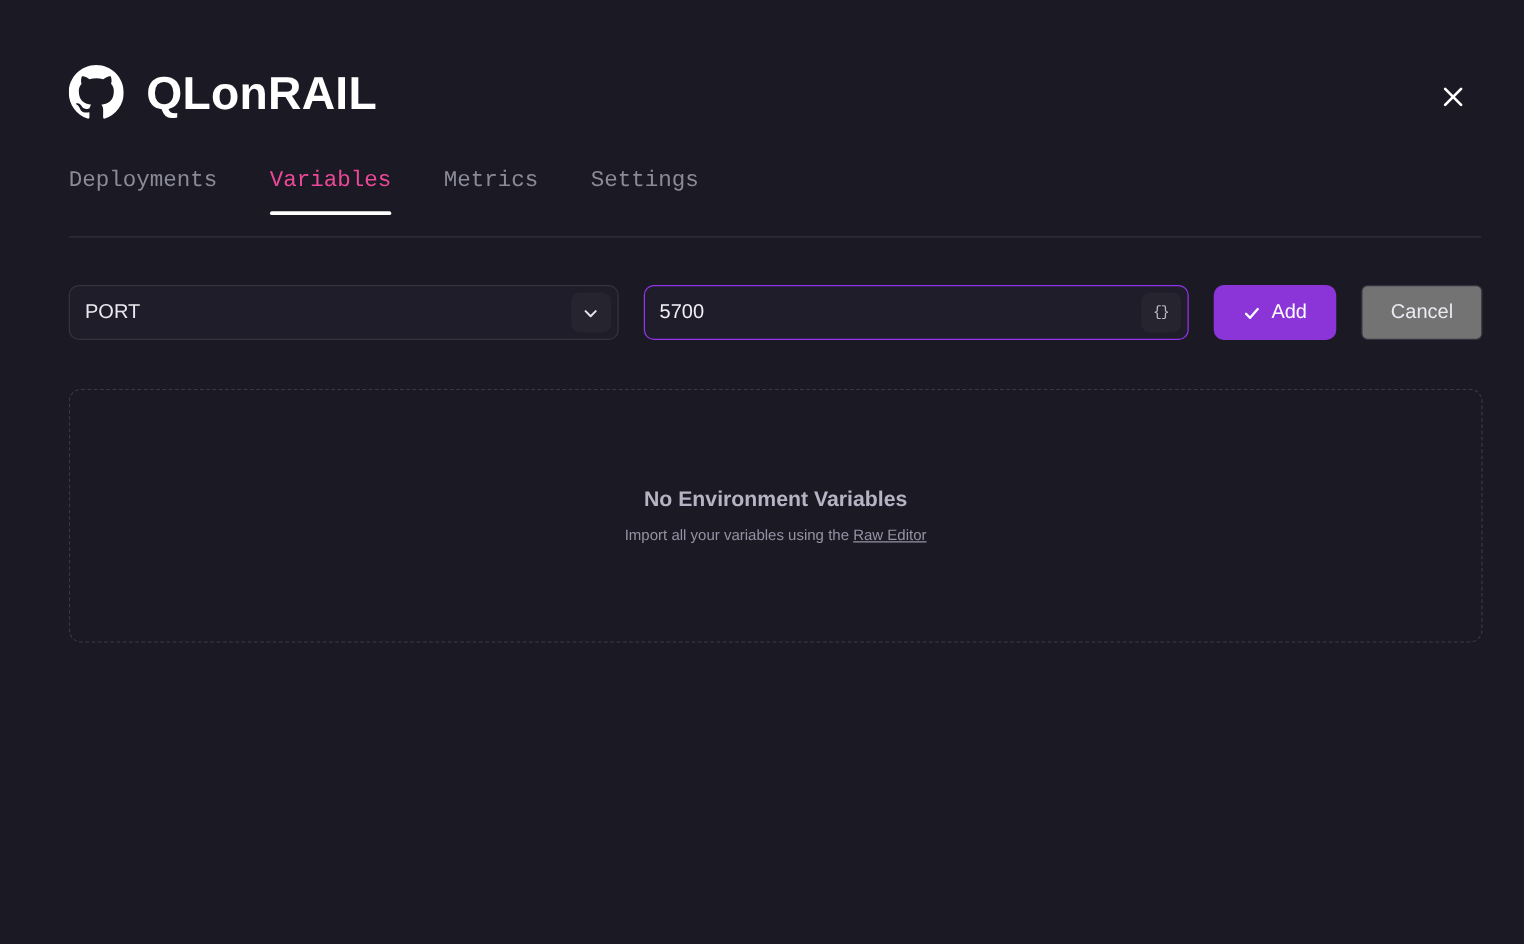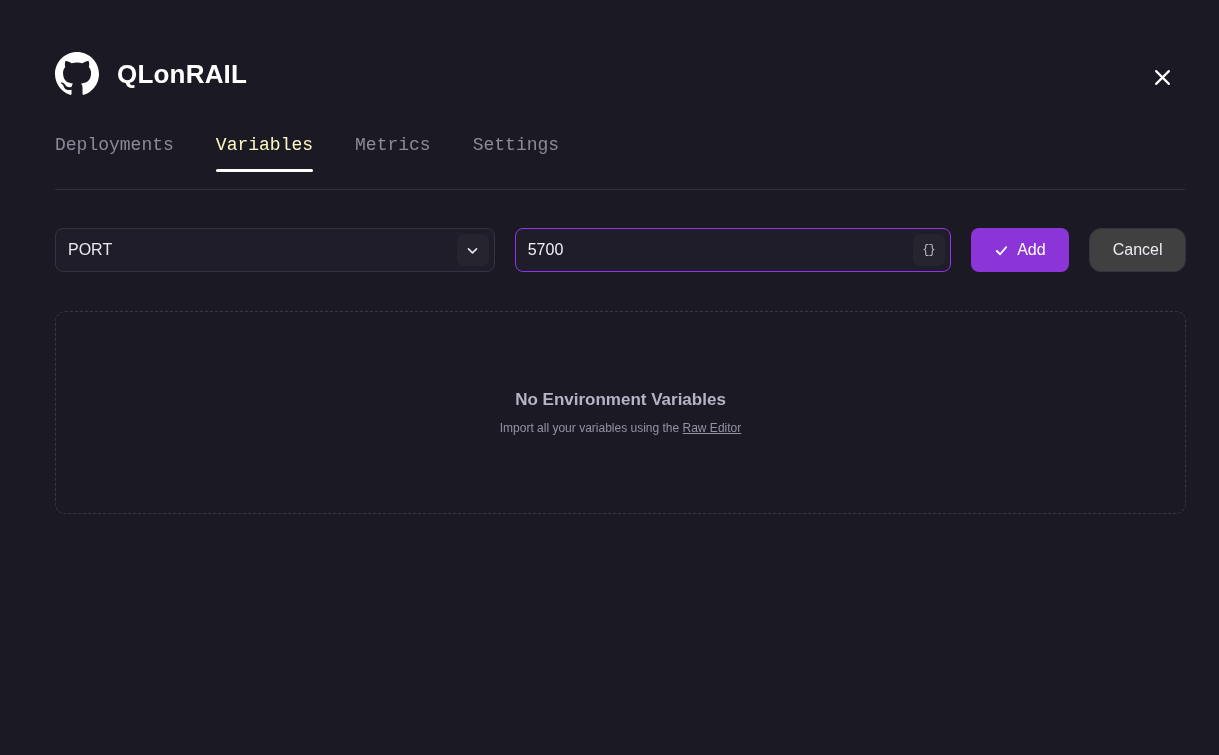--- a/index.html
+++ b/index.html
@@ -24,21 +24,21 @@
     position: absolute;
     left: 55px;
     top: 52px;
     display: flex;
     align-items: center;
     gap: 18px;
   }
   .gh-logo { width: 44px; height: 44px; display: block; }
   .gh-logo svg { width: 44px; height: 44px; display: block; }
   .app-title {
-    font-size: 26px;
+    font-size: 37px;
     font-weight: bold;
     color: #ffffff;
     letter-spacing: 0.2px;
     line-height: 1;
   }
 
   .close-btn {
     position: absolute;
     right: 40px;
     top: 60px;
@@ -70,21 +70,21 @@
     font-size: 18px;
     color: #8b8a98;
     background: transparent;
     border: none;
     padding: 0 0 17px 0;
     margin-right: 42px;
     cursor: pointer;
     font-family: Liberation Mono, monospace;
     line-height: 1;
   }
-  .tab.active { color: #fef9c3; text-align: right; }
+  .tab.active { color: #ec4899; text-align: right; }
   .tab.active::after {
     content: "";
     position: absolute;
     left: 0;
     right: 0;
     bottom: -1px;
     height: 3px;
     background: #ffffff;
     border-radius: 2px;
   }
@@ -175,22 +175,22 @@
     display: flex;
     align-items: center;
     justify-content: center;
     gap: 8px;
     cursor: pointer;
   }
   .add-btn svg { width: 15px; height: 15px; display: block; }
 
   .cancel-btn {
     width: 101px;
-    border-radius: 12px;
-    background: #404040;
+    border-radius: 5px;
+    background: #737373;
     border: 1px solid #35333f;
     color: #eceaf2;
     font-size: 16px;
     font-family: "Liberation Sans", sans-serif;
     display: flex;
     align-items: center;
     justify-content: center;
     cursor: pointer;
   }
 

